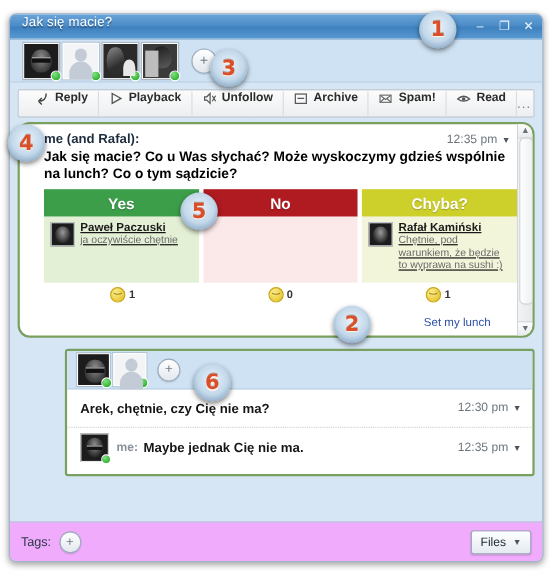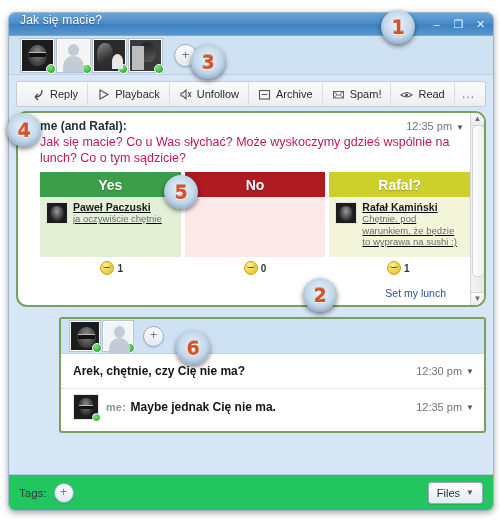--- a/index.html
+++ b/index.html
@@ -64,22 +64,22 @@
     box-shadow:0 1px 1px rgba(0,0,0,.12);
   }
 
   
   .toolbar{
     height:24px;background:linear-gradient(to bottom,#fcfcfc,#eceef0);
     border-bottom:1px solid #c4ccd4;display:flex;align-items:center;padding:0 6px;
     margin:6px 7px 0 7px;border:1px solid #c4ccd4;border-radius:2px;
     background-clip:padding-box;
   }
-  .tb-item{display:flex;align-items:center;gap:5px;padding:0 9px;height:22px;font-size:11px;color:#2b2b2b;
-    border-right:1px solid #d8dde2;}
+  .tb-item{display:flex;align-items:flex-start;gap:5px;padding:0 9px;height:22px;font-size:11px;color:#2b2b2b;
+    border-right:1px solid #d8dde2;font-weight:bold;}
   .tb-item:last-of-type{border-right:none;}
   .tb-ico{width:13px;height:13px;display:inline-block;position:relative;}
   .tb-overflow{margin-left:auto;color:#7a8189;font-size:12px;letter-spacing:1px;padding-right:4px;}
 
   
   .pane{
     position:relative;margin:4px 7px 0 7px;height:192px;background:#ffffff;
     border:2px solid #7aa05f;border-radius:11px;overflow:hidden;
   }
   .scrollbar{
@@ -89,21 +89,21 @@
   .sb-arrow{width:13px;height:12px;color:#6b7178;font-size:8px;line-height:12px;text-align:center;
     background:linear-gradient(to bottom,#fdfdfd,#e8eaec);border-bottom:1px solid #d2d6da;}
   .sb-arrow.bottom{position:absolute;bottom:0;border-bottom:none;border-top:1px solid #d2d6da;}
   .sb-thumb{position:absolute;top:12px;left:1px;width:11px;height:150px;border-radius:5px;
     background:linear-gradient(to right,#ffffff,#edeff1);border:1px solid #cfd4d9;}
 
   .msg-head{display:flex;align-items:baseline;padding:6px 20px 0 22px;}
   .msg-sender{font-size:12px;font-weight:bold;color:#1e2d3d;}
   .msg-time{margin-left:auto;font-size:11px;color:#6c767f;}
   .caret{margin-left:4px;font-size:8px;color:#4a5560;}
-  .msg-body{padding:2px 20px 6px 22px;font-size:12.5px;font-weight:normal;color:#be185d;line-height:1.25;}
+  .msg-body{padding:2px 20px 6px 22px;font-size:12.5px;font-weight:bold;color:#000000;line-height:1.25;}
 
   
   .poll{margin:0 14px 0 22px;}
   .poll-head{display:flex;height:25px;}
   .poll-head div{flex:1;color:#fff;font-weight:bold;font-size:14px;display:flex;align-items:center;justify-content:center;
      text-shadow:0 1px 1px rgba(0,0,0,.25);}
   .ph-yes{background:#3d9e49;}
   .ph-no{background:#b01a21;margin:0 4px;}
   .ph-maybe{background:#cdcf2a;}
   .poll-body{display:flex;height:60px;}
@@ -143,21 +143,21 @@
   .conv-time{margin-left:auto;font-size:11px;color:#6c767f;}
   .c-av{width:24px;height:24px;position:relative;background:#1c1c1c;border:1px solid #e3e7ea;margin-right:7px;flex:none;}
   .c-av::before{content:"";position:absolute;left:4px;top:3px;width:16px;height:18px;border-radius:48%;
     background:radial-gradient(ellipse at 50% 35%,#8d8d8d,#232323 70%);}
   .c-av::after{content:"";position:absolute;left:5px;top:10px;width:14px;height:3px;background:#111;border-top:1px solid #b9b9b9;}
   .c-av .dot{position:absolute;right:-3px;bottom:-3px;width:7px;height:7px;border-radius:50%;
     background:radial-gradient(circle at 35% 30%,#7ee37e,#18a018);border:1px solid #fff;}
 
   
   .footer{
-    position:absolute;left:0;bottom:0;width:100%;height:36px;background:#22c55e;
+    position:absolute;left:0;bottom:0;width:100%;height:36px;background:#f0abfc;
     border-top:1px solid #b2c9de;display:flex;align-items:center;padding:10px 10px;box-sizing:border-box;
   }
   .tags-label{font-size:11.5px;color:#2a3947;margin-right:7px;}
   .files-btn{
     margin-left:auto;display:flex;align-items:center;gap:6px;height:20px;padding:0 8px;
     border:1px solid #9aabbb;border-radius:3px;font-size:11px;color:#22303d;
     background:linear-gradient(to bottom,#ffffff,#e4eaf0);box-shadow:0 1px 1px rgba(0,0,0,.12);
   }
 
   
@@ -264,21 +264,21 @@
         <span class="msg-sender">me (and Rafal):</span>
         <span class="msg-time">12:35 pm</span>
         <span class="caret">▼</span>
       </div>
       <div class="msg-body">Jak się macie? Co u Was słychać? Może wyskoczymy gdzieś wspólnie na lunch? Co o tym sądzicie?</div>
 
       <div class="poll">
         <div class="poll-head">
           <div class="ph-yes">Yes</div>
           <div class="ph-no">No</div>
-          <div class="ph-maybe">Rafal?</div>
+          <div class="ph-maybe">Chyba?</div>
         </div>
         <div class="poll-body">
           <div class="pb-yes">
             <div class="voter">
               <div class="v-av"></div>
               <div>
                 <div class="v-name">Paweł Paczuski</div>
                 <div class="v-note">ja oczywiście chętnie</div>
               </div>
             </div>

